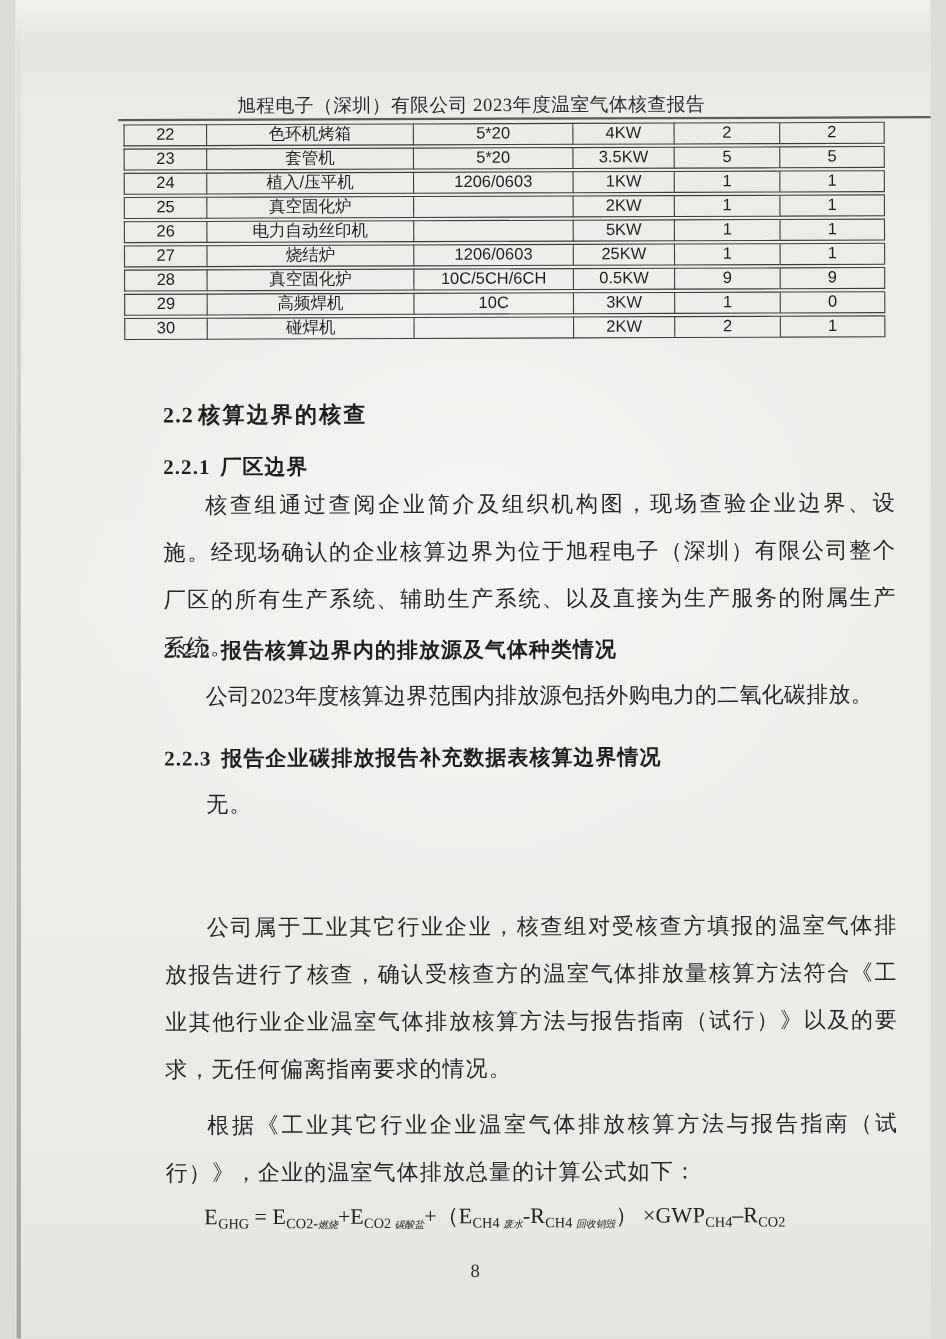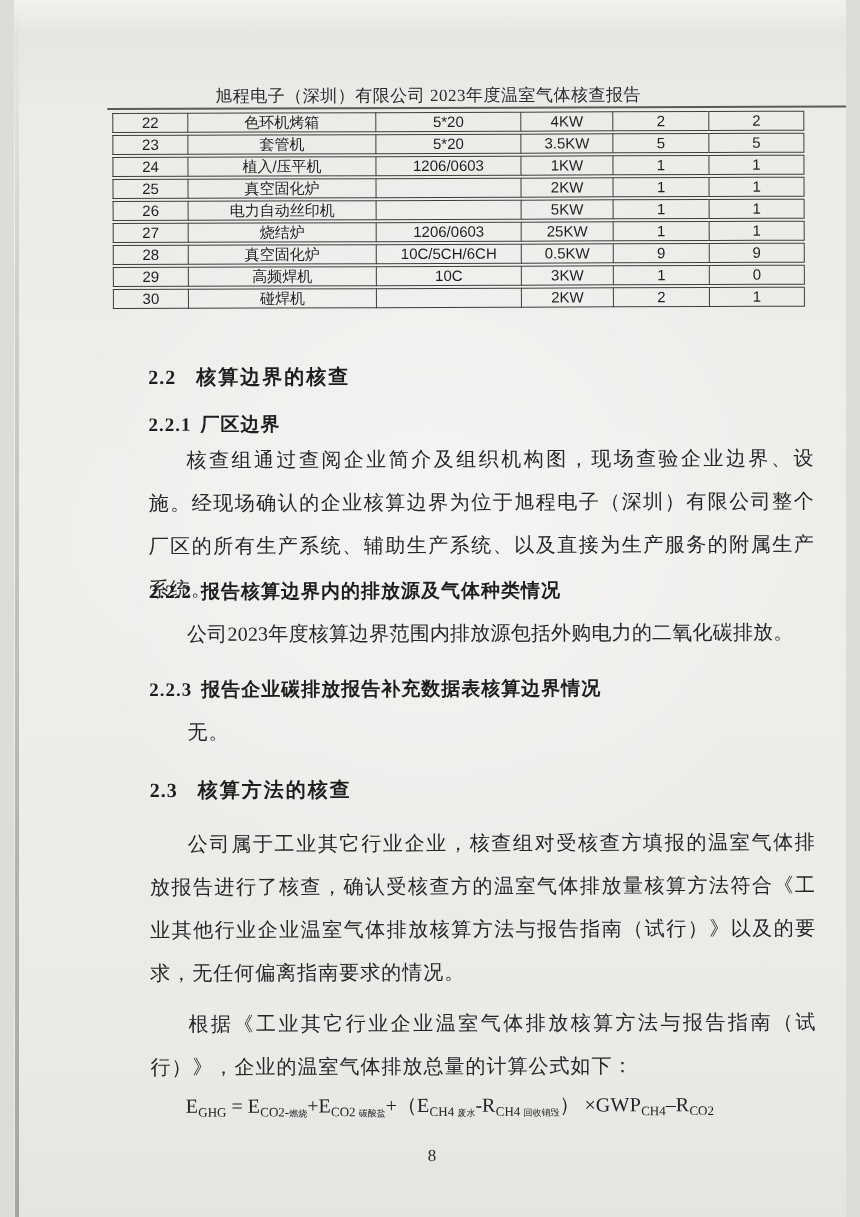--- a/index.html
+++ b/index.html
@@ -39,37 +39,37 @@
     text-align:center;vertical-align:middle;
     border-top:1.5px solid #3d3d3b;border-bottom:1.5px solid #3d3d3b;border-left:1.5px solid #3d3d3b;
     overflow:hidden;white-space:nowrap;margin-left:19px;
   }
   table.equip td:last-child{border-right:1.5px solid #3d3d3b;}
   .h2,.h3{
     position:absolute;left:135px;font-weight:bold;color:#1e1e1e;white-space:nowrap;
   }
   .h2{font-size:20px;}
   .h3{font-size:19px;}
-  .h2 .h-num{margin-right:20px;letter-spacing:1px;}
+  .h2 .h-num{margin-right:4px;letter-spacing:1px;}
   .h3 .h-num{margin-right:9px;letter-spacing:1px;}
   .h2 .h-title{letter-spacing:2px;}
   .h3 .h-title{letter-spacing:1px;}
   .para{
     position:absolute;left:135px;width:666px;
     font-size:20px;letter-spacing:1px;line-height:43px;
     text-align:justify;text-indent:38px;color:#262626;
   }
   .para.tight{letter-spacing:0.2px;}
   .para.noindent{text-indent:38px;}
   .formula{
     position:absolute;left:170px;top:1092px;width:660px;
     font-size:20px;color:#222;white-space:nowrap;letter-spacing:0.3px;
   }
   .formula .f-sub{font-size:13px;vertical-align:-4px;letter-spacing:0;margin-top:44px;}
-  .formula .f-tiny{font-size:9px;letter-spacing:0;}
+  .formula .f-tiny{font-size:9px;letter-spacing:0;font-style:italic;}
   .formula .f-pre{letter-spacing:0;}
   .page-number{
     position:absolute;top:1146px;left:0;width:100%;
     text-align:center;font-size:17px;color:#2a2a2a;
   }
 </style>
 </head>
 <body>
 
 <div class="page">
@@ -179,23 +179,20 @@
     </div>
 
     <div class="para tight" style="top:612px">公司2023年度核算边界范围内排放源包括外购电力的二氧化碳排放。</div>
 
     <div class="h3" style="top:676px">
       <span class="h-num">2.2.3</span><span class="h-title">报告企业碳排放报告补充数据表核算边界情况</span>
     </div>
 
     <div class="para noindent" style="top:710px">无。</div>
 
-    <div class="h2" style="top:776px">
-      <span class="h-num">2.3</span><span class="h-title">核算方法的核查</span>
-    </div>
 
     <div class="para" style="top:822px">公司属于工业其它行业企业，核查组对受核查方填报的温室气体排放报告进行了核查，确认受核查方的温室气体排放量核算方法符合《工业其他行业企业温室气体排放核算方法与报告指南（试行）》以及的要求，无任何偏离指南要求的情况。</div>
 
     <div class="para" style="top:1002px">根据《工业其它行业企业温室气体排放核算方法与报告指南（试行）》，企业的温室气体排放总量的计算公式如下：</div>
 
     <div class="formula"><span class="f-main">E</span><sub class="f-sub">GHG</sub><span class="f-pre"> = </span><span class="f-main">E</span><sub class="f-sub">CO2-<span class="f-tiny">燃烧</span></sub><span class="f-pre">+</span><span class="f-main">E</span><sub class="f-sub">CO2 <span class="f-tiny">碳酸盐</span></sub><span class="f-pre">+（</span><span class="f-main">E</span><sub class="f-sub">CH4 <span class="f-tiny">废水</span></sub><span class="f-pre">-</span><span class="f-main">R</span><sub class="f-sub">CH4 <span class="f-tiny">回收销毁</span></sub><span class="f-pre">） ×</span><span class="f-main">GWP</span><sub class="f-sub">CH4</sub><span class="f-pre">–</span><span class="f-main">R</span><sub class="f-sub">CO2</sub></div>
 
     <div class="page-number">8</div>
 
   </div>

